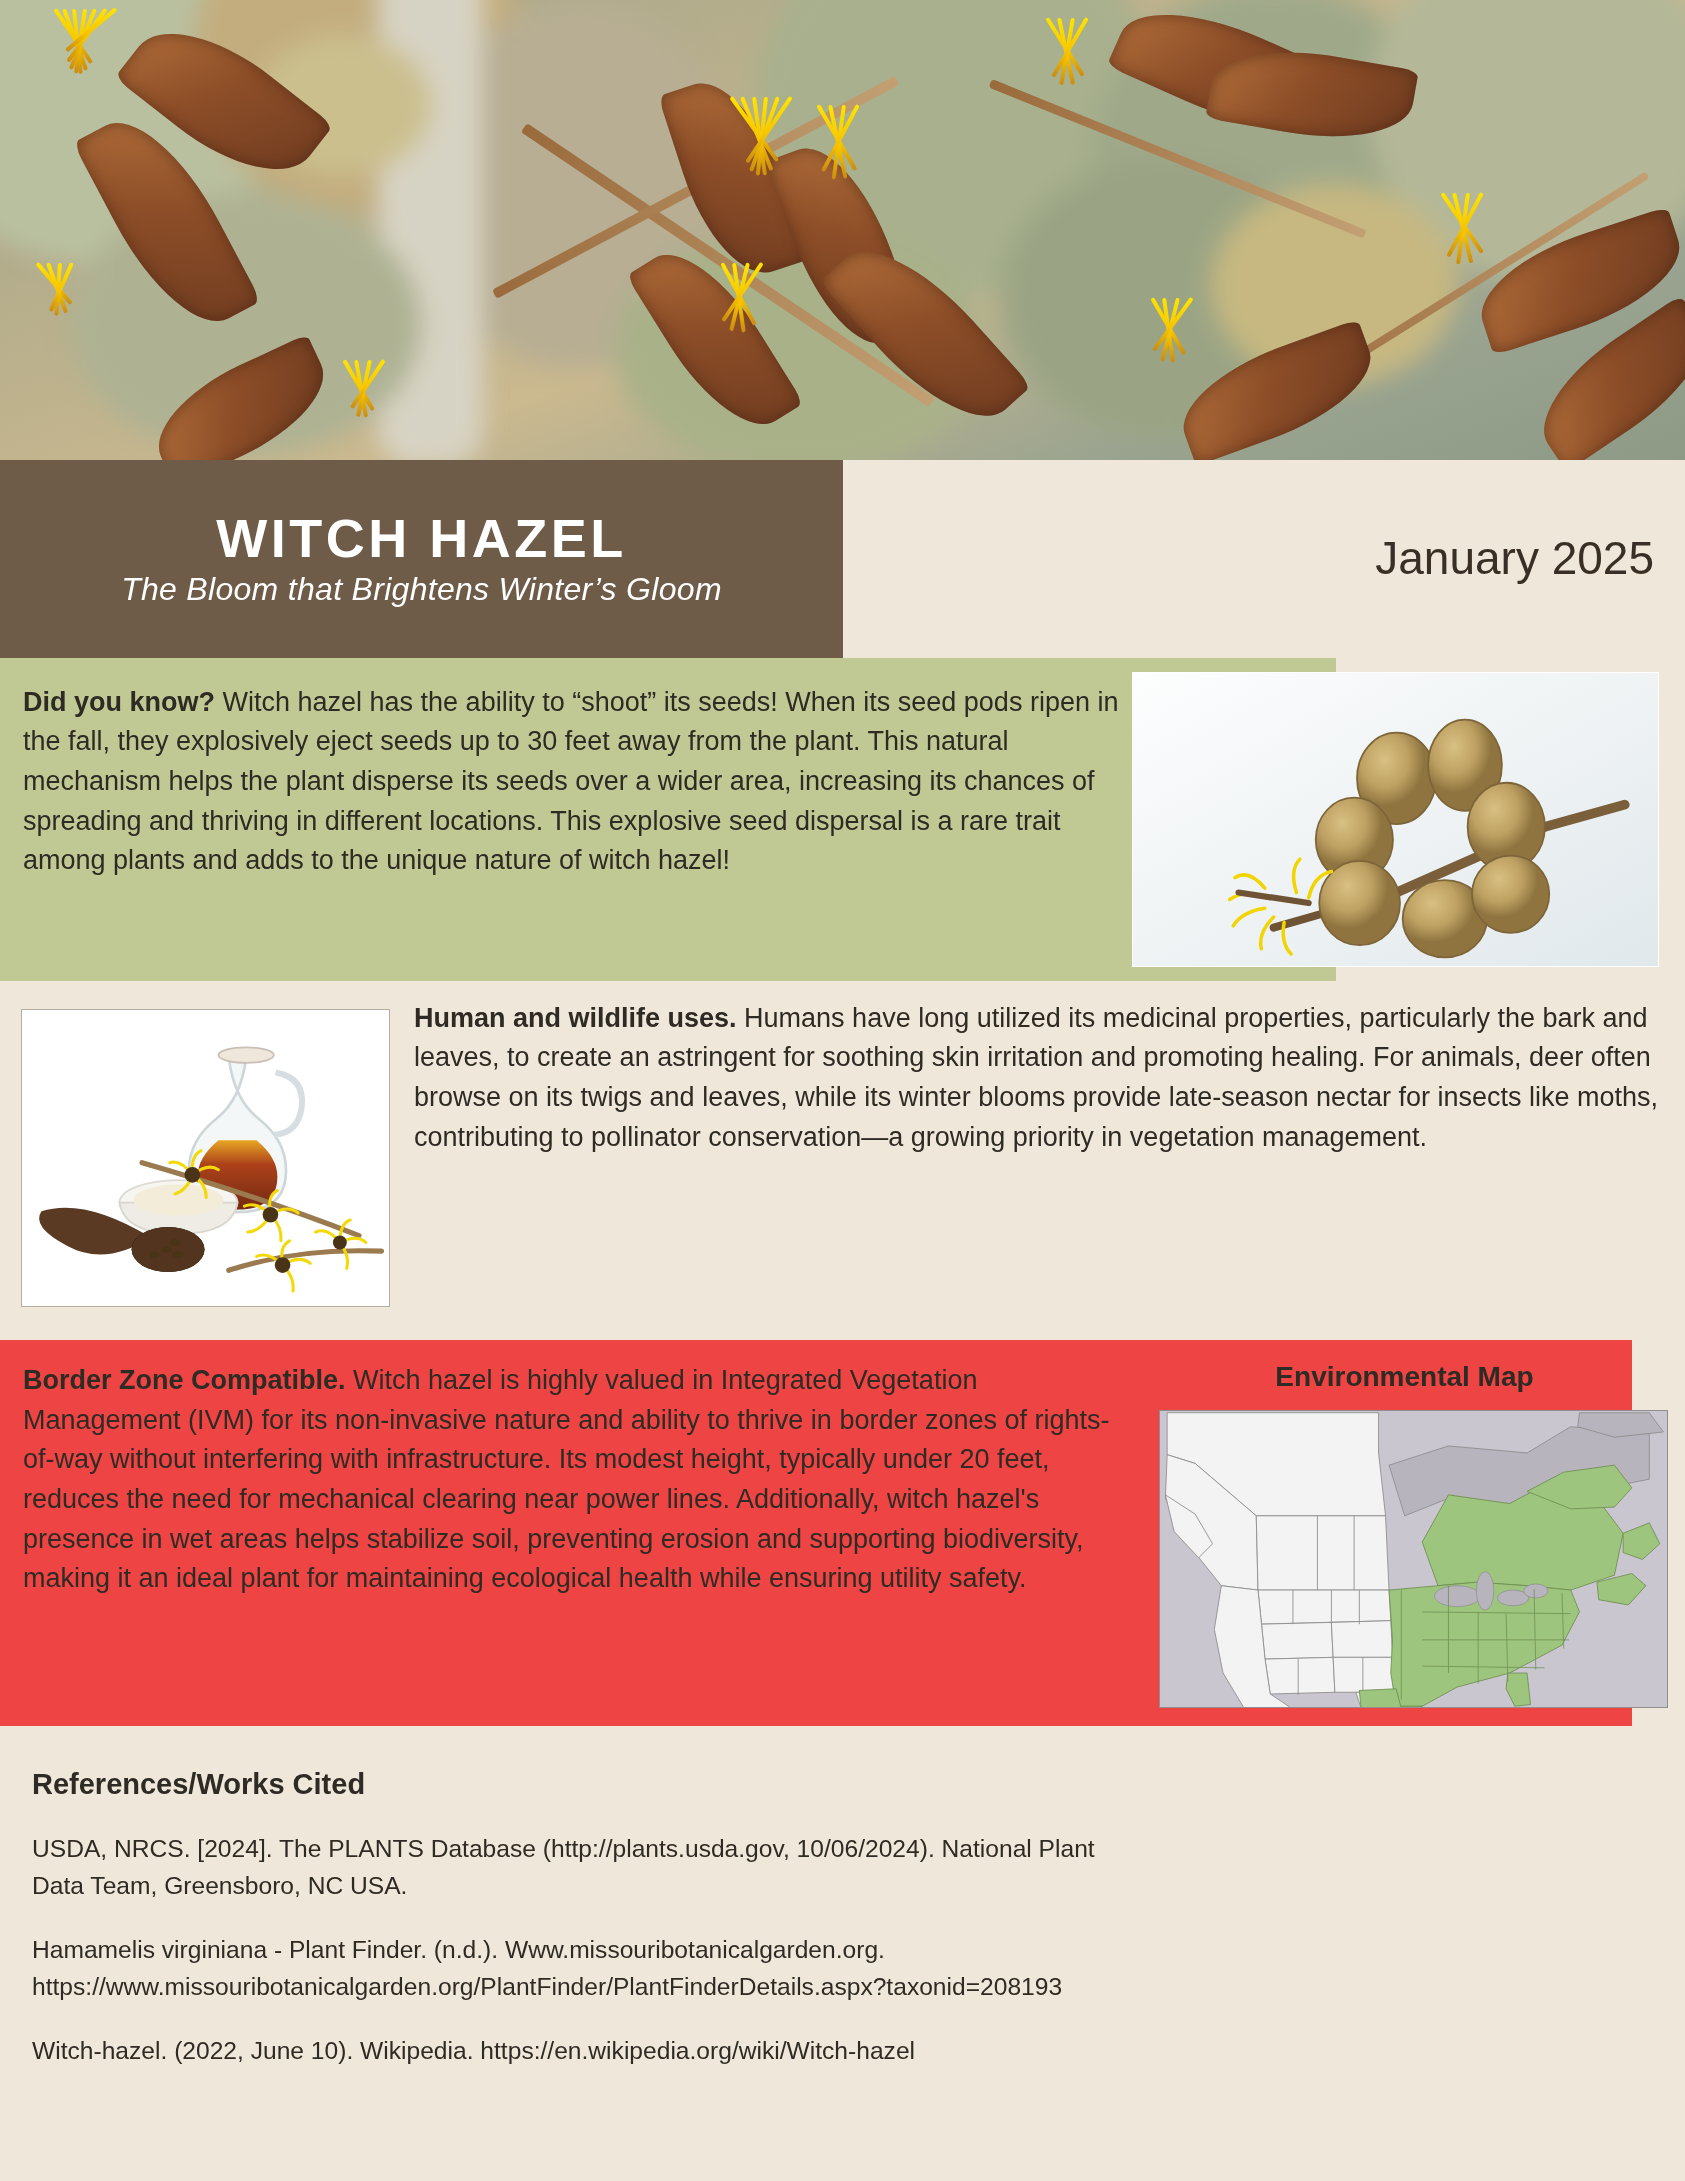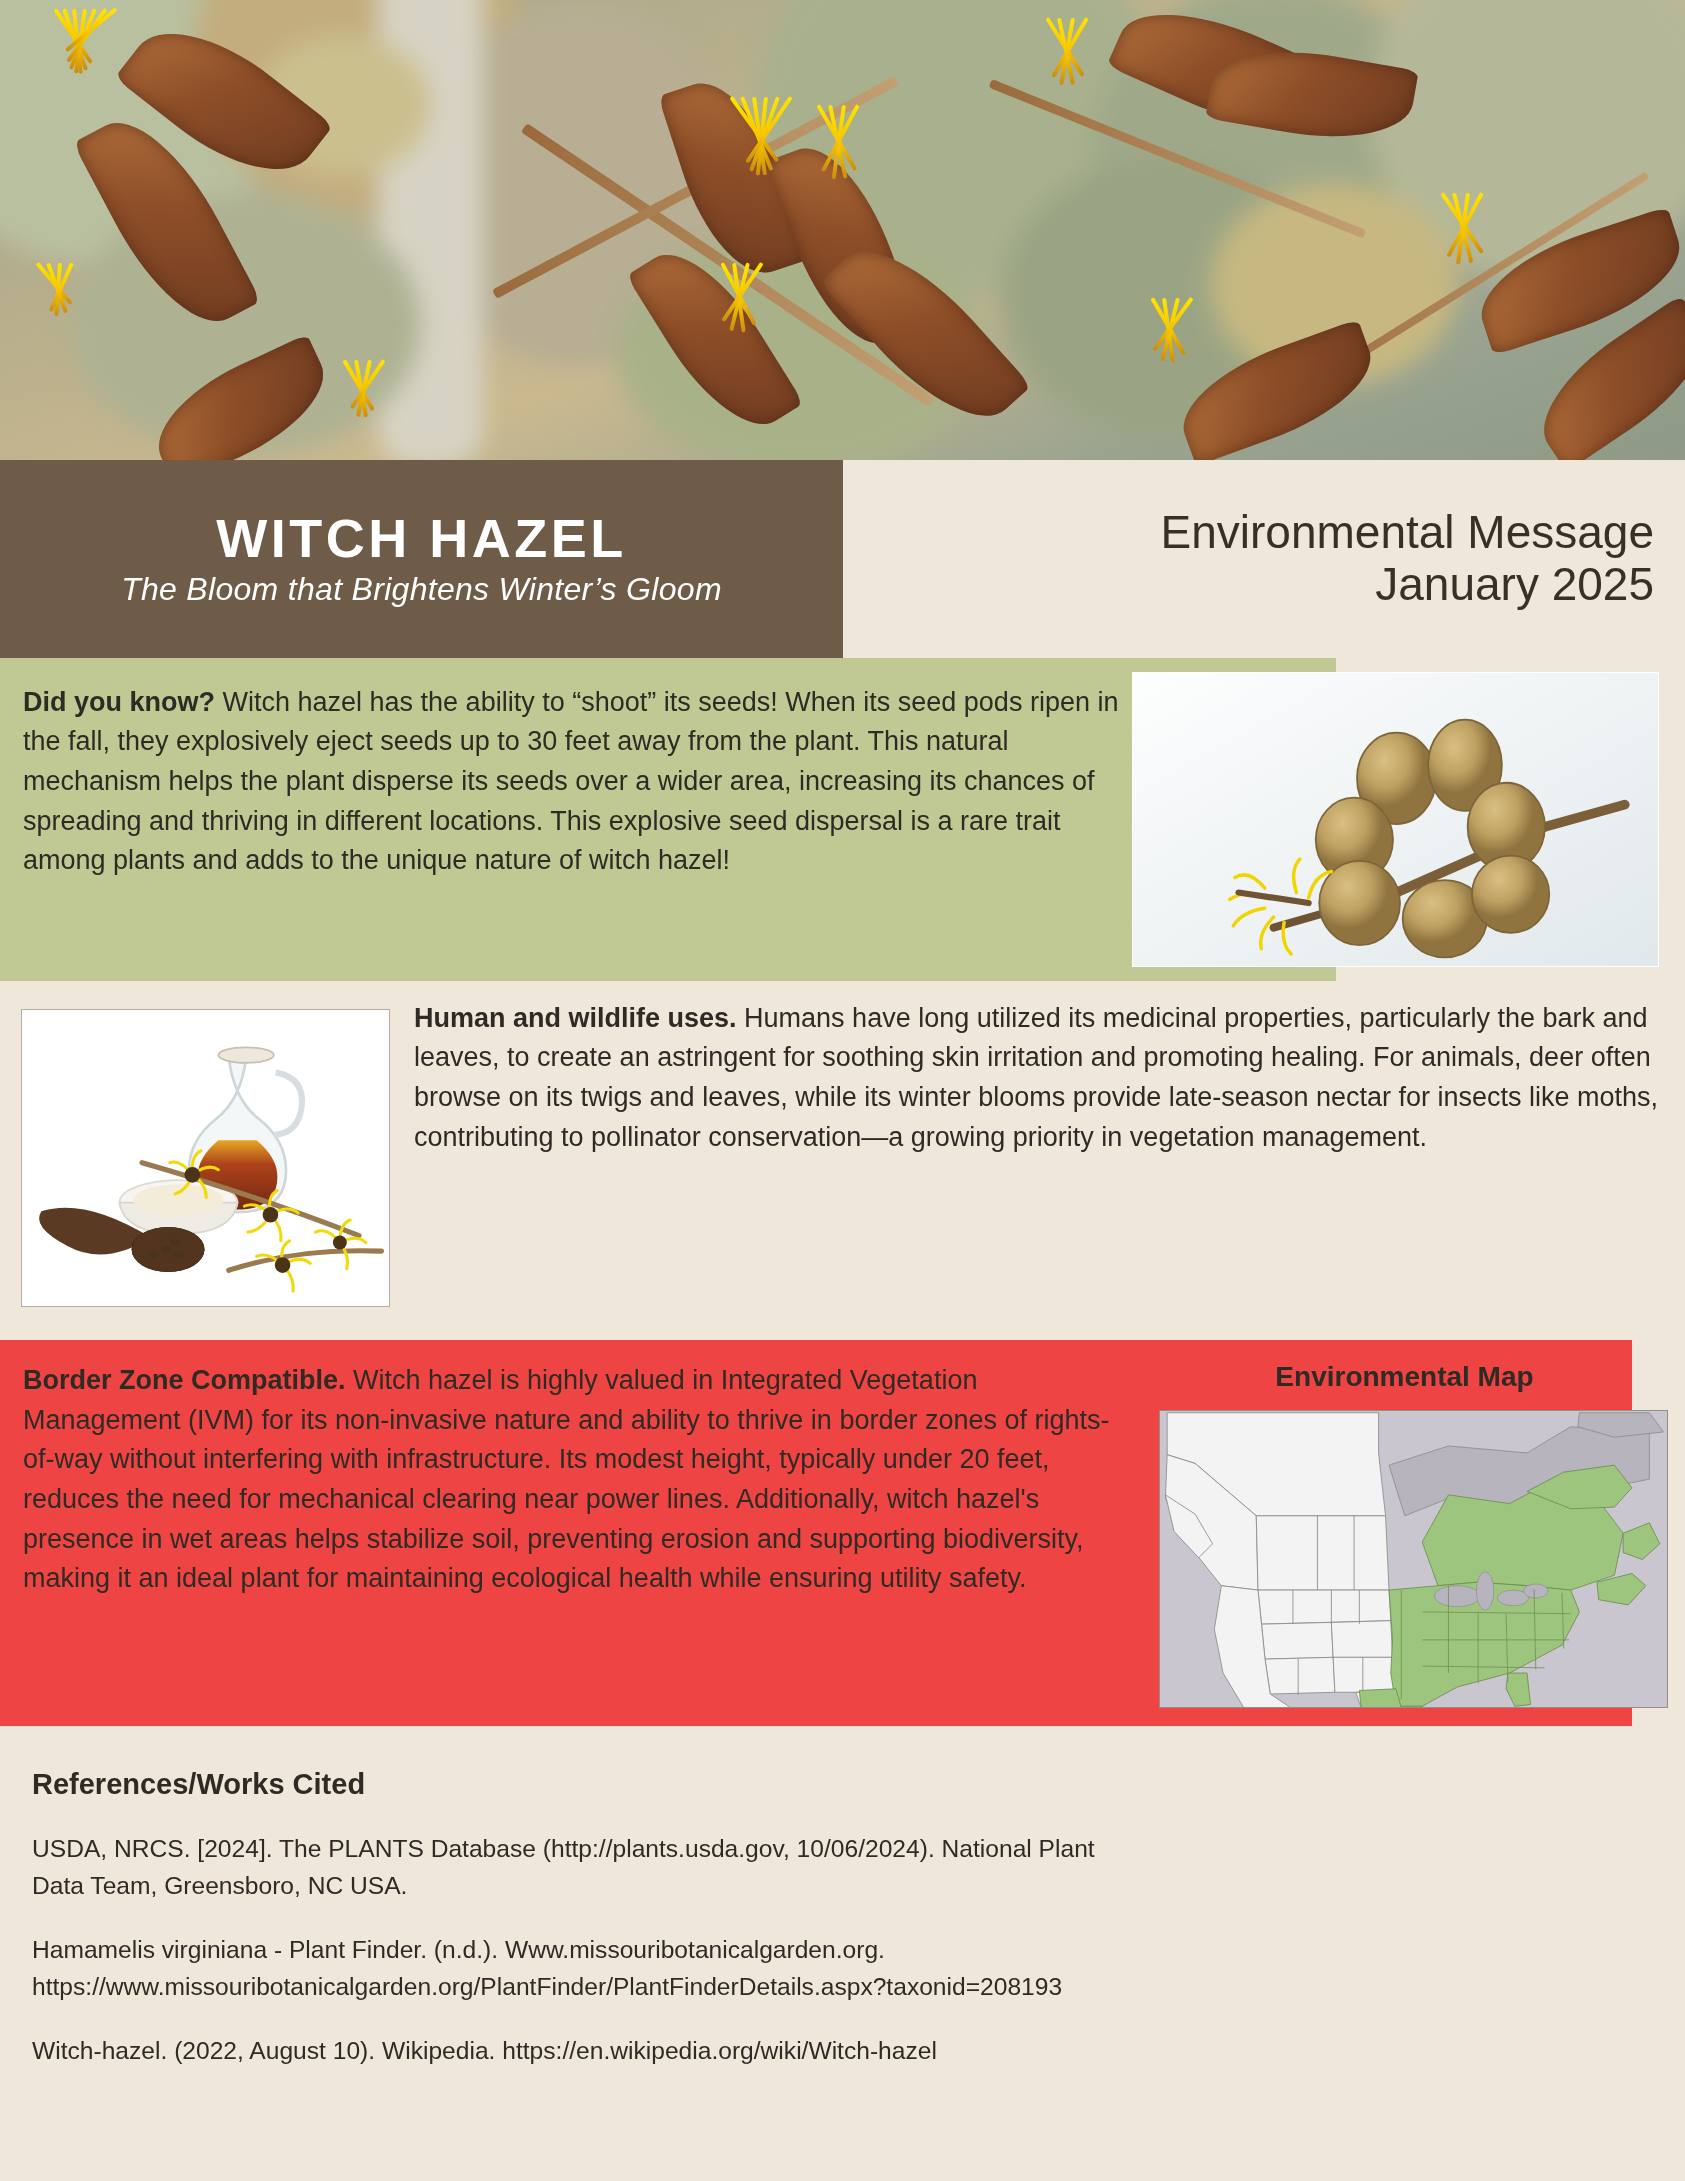--- a/index.html
+++ b/index.html
@@ -220,21 +220,20 @@
     <div class="leaf" style="left:1176px;top:351px;width:202px;height:83px;transform:rotate(-20deg);"></div>
   </div>
 </div>
 
 <div class="title-band">
   <div class="title-main">WITCH HAZEL</div>
   <div class="title-sub">The Bloom that Brightens Winter’s Gloom</div>
 </div>
 
 <div class="meta-band">
-  <div class="meta-line1">Environmental Message</div>
   <div class="meta-line2">January 2025</div>
 </div>
 
 <div class="sec-green-1">
   <div class="sec1-text">
     <b>Did you know?</b><span> Witch hazel has the ability to “shoot” its seeds! When its seed pods ripen in the fall, they explosively eject seeds up to 30 feet away from the plant. This natural mechanism helps the plant disperse its seeds over a wider area, increasing its chances of spreading and thriving in different locations. This explosive seed dispersal is a rare trait among plants and adds to the unique nature of witch hazel!</span>
   </div>
 
   <div class="sec1-photo">
     <svg viewBox="0 0 600 336" width="527" height="295">
@@ -419,17 +418,17 @@
       <path d="M6 96 L40 118 L60 152 L44 168 L16 138 Z" fill="#f2f3f2" stroke="#8d8d8d" stroke-width="1"></path>
     </svg>
   </div>
 </div>
 
 <div class="refs">
   <div class="refs-title">References/Works Cited</div>
   <div class="refs-body">
     <p>USDA, NRCS. [2024]. The PLANTS Database (http://plants.usda.gov, 10/06/2024). National Plant Data Team, Greensboro, NC USA.</p>
     <p>Hamamelis virginiana - Plant Finder. (n.d.). Www.missouribotanicalgarden.org. https://www.missouribotanicalgarden.org/PlantFinder/PlantFinderDetails.aspx?taxonid=208193</p>
-    <p>Witch-hazel. (2022, August 10). Wikipedia. https://en.wikipedia.org/wiki/Witch-hazel</p>
+    <p>Witch-hazel. (2022, June 10). Wikipedia. https://en.wikipedia.org/wiki/Witch-hazel</p>
   </div>
 
 </div>
 
 
 </body></html>

